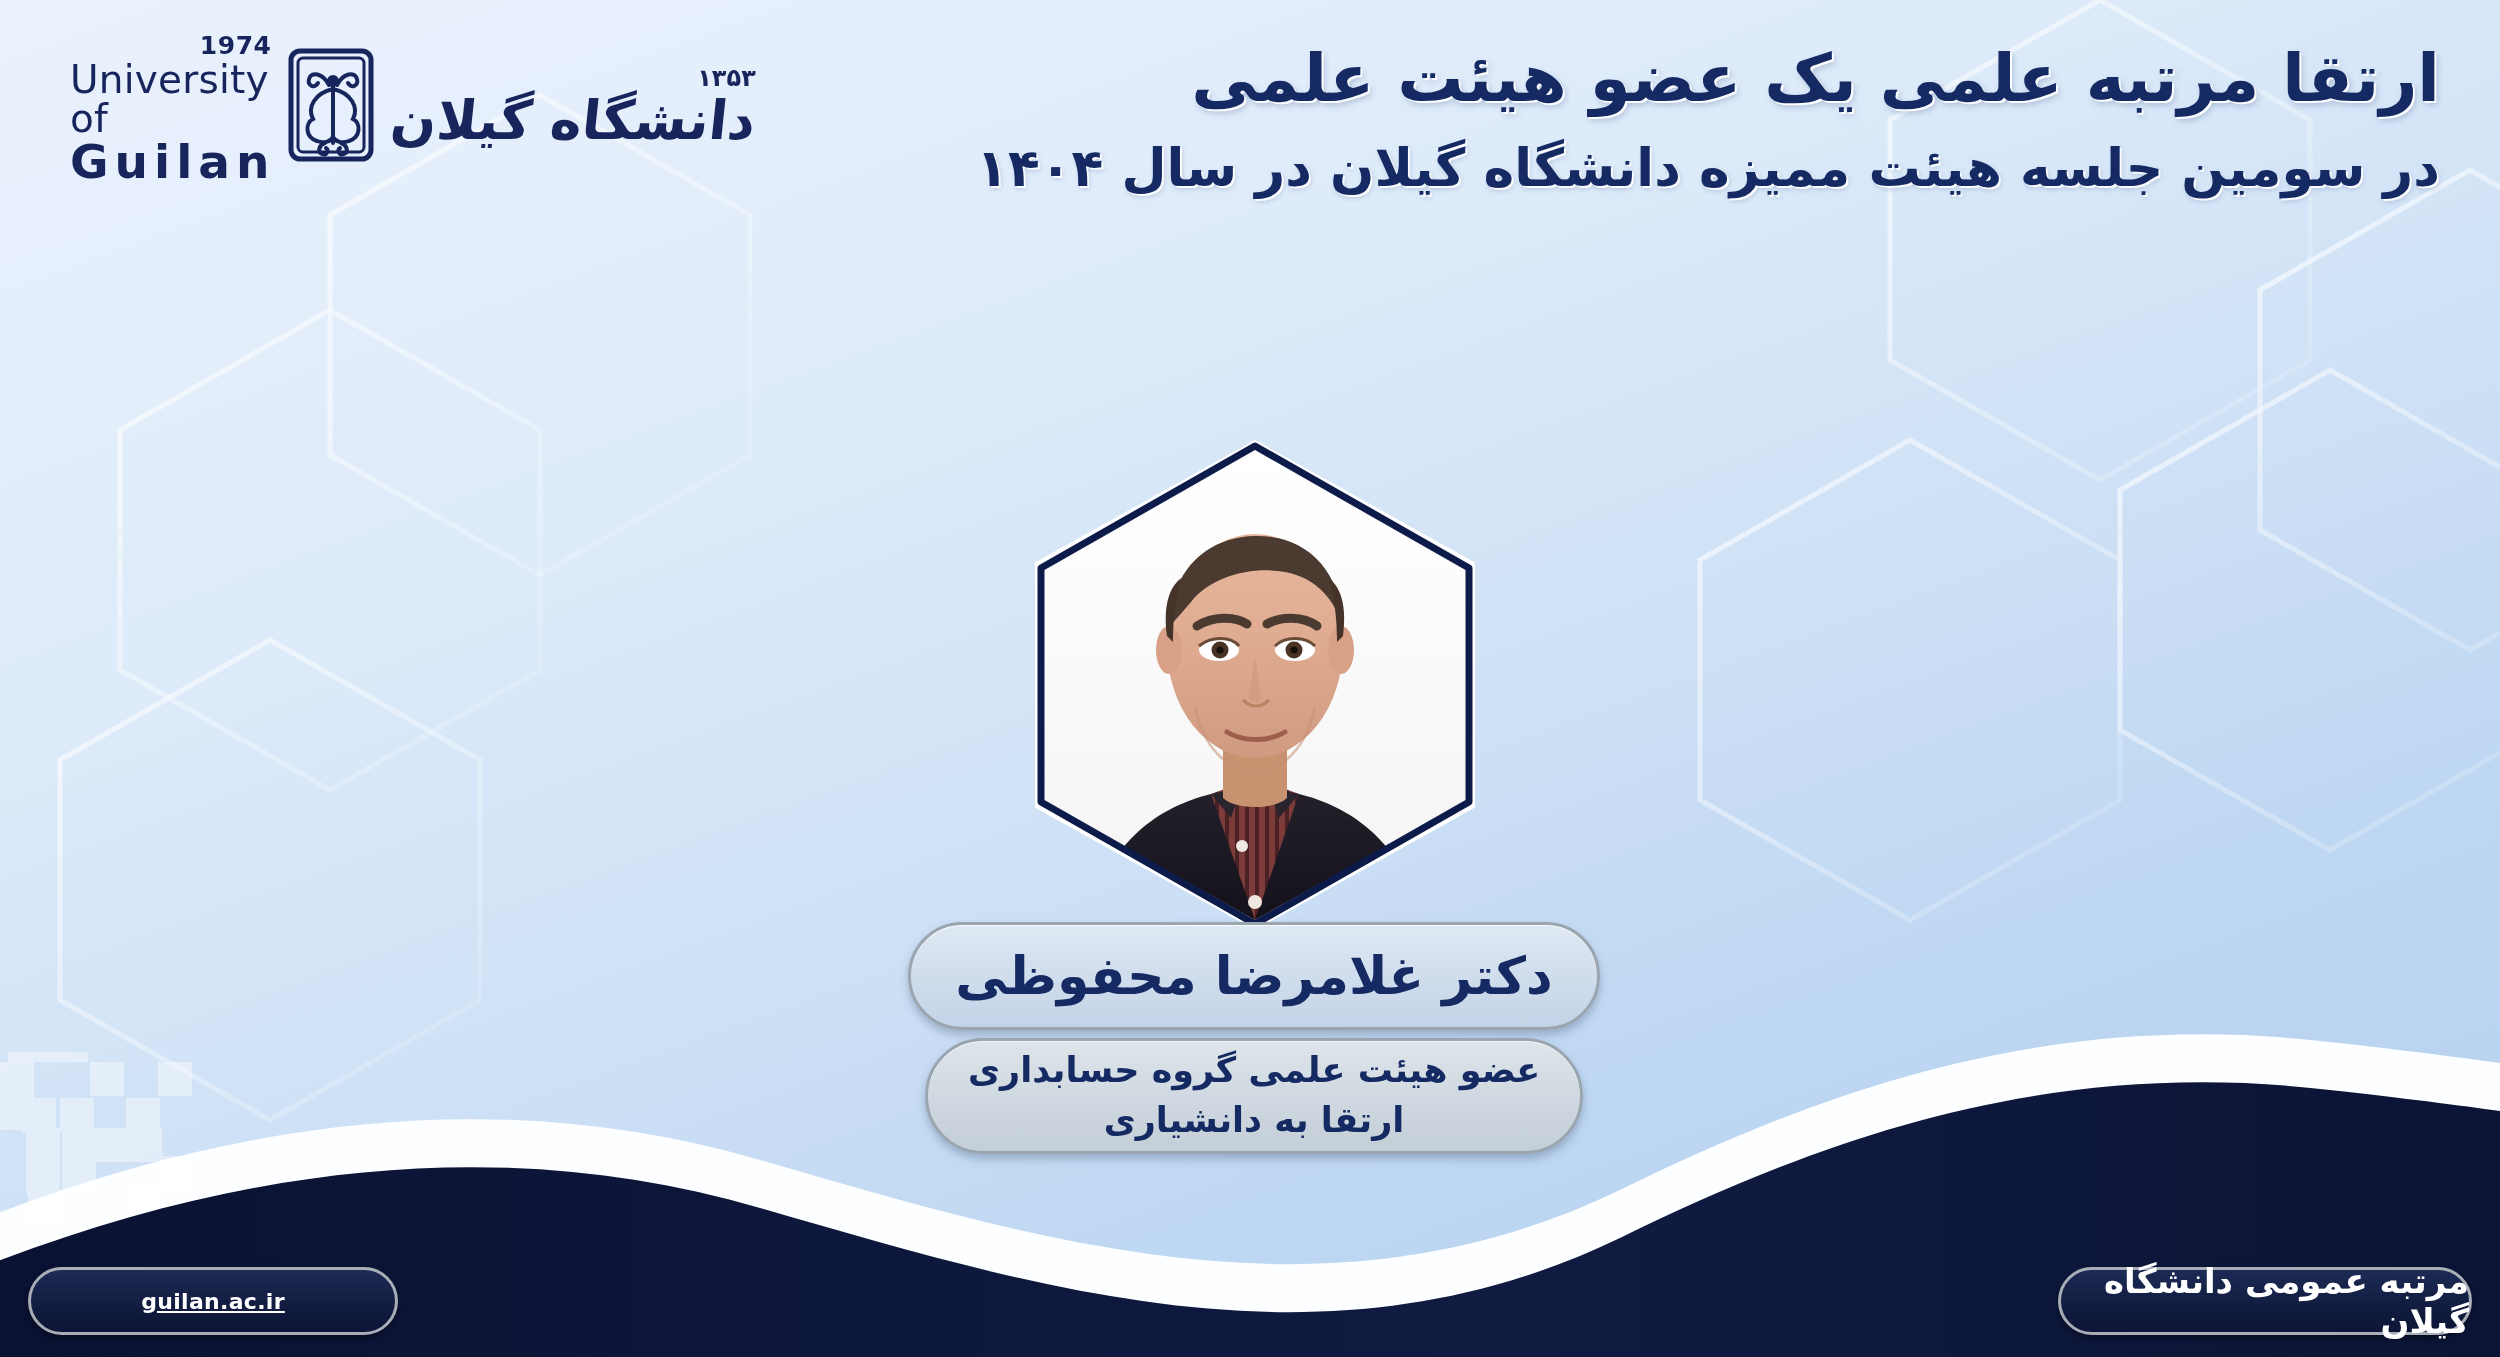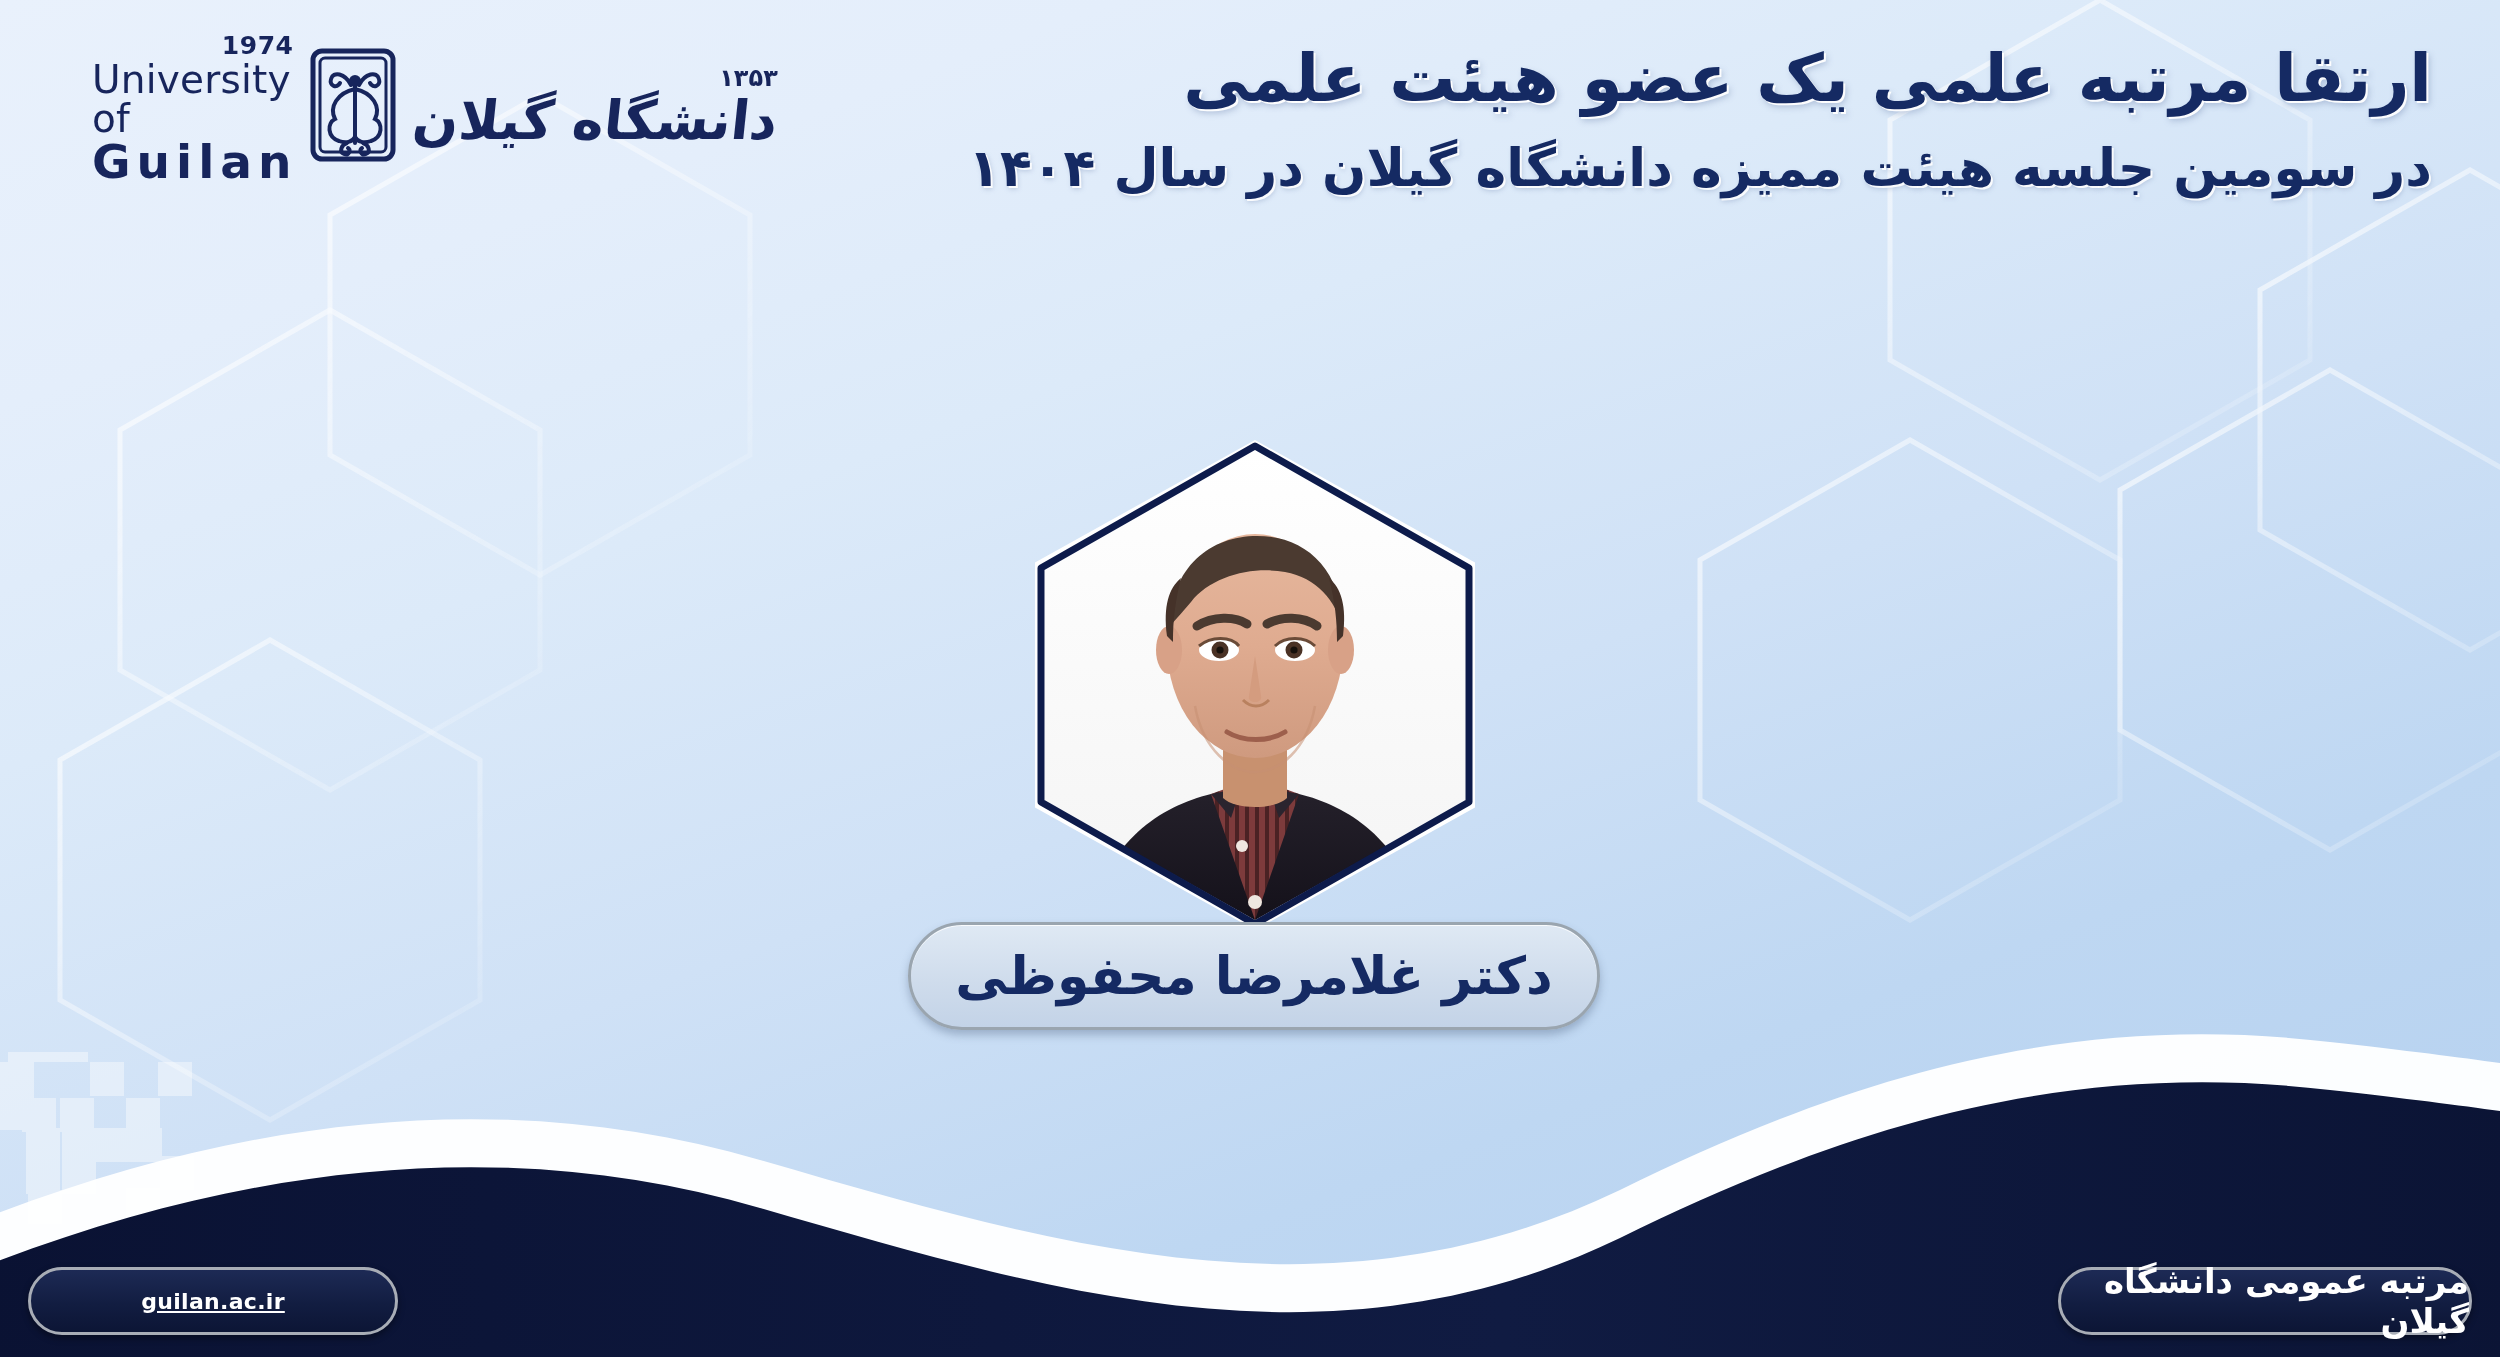--- a/index.html
+++ b/index.html
@@ -24,23 +24,22 @@
 
   
   .bg-layer {
     position: absolute; inset: 0;
     pointer-events: none;
   }
   .bg-layer svg { display: block; width: 2500px; height: 1357px; }
 
   
   .header {
-    position: absolute; top: 0; left: 0; right: 8px;
+    position: absolute; top: 0; left: 0; right: 0;
     height: 215px;
-    margin-left: 22px;
   }
 
   
   .logo-wrap {
     position: absolute;
     left: 70px; top: 34px;
     width: 470px; height: 150px;
     direction: ltr;
     display: flex;
     align-items: center;
@@ -413,20 +412,24 @@
     </div>
     <svg class="hex-border" viewBox="0 0 440 490" xmlns="http://www.w3.org/2000/svg">
       <polygon points="220,6 434,128 434,362 220,484 6,362 6,128" fill="none" stroke="#0d1b4b" stroke-width="7" stroke-linejoin="round"></polygon>
     </svg>
   </div>
 
   <div class="pill name">
     <span>دکتر غلامرضا محفوظی</span>
   </div>
 
+  <div class="pill role">
+    <span>عضو هیئت علمی گروه حسابداری</span>
+    <span>ارتقا به دانشیاری</span>
+  </div>
 
   <a class="badge site" href="#">
     <span>guilan.ac.ir</span>
   </a>
 
   <div class="badge pr">
     <span>مرتبه عمومی دانشگاه گیلان</span>
   </div>
 
 </div>

